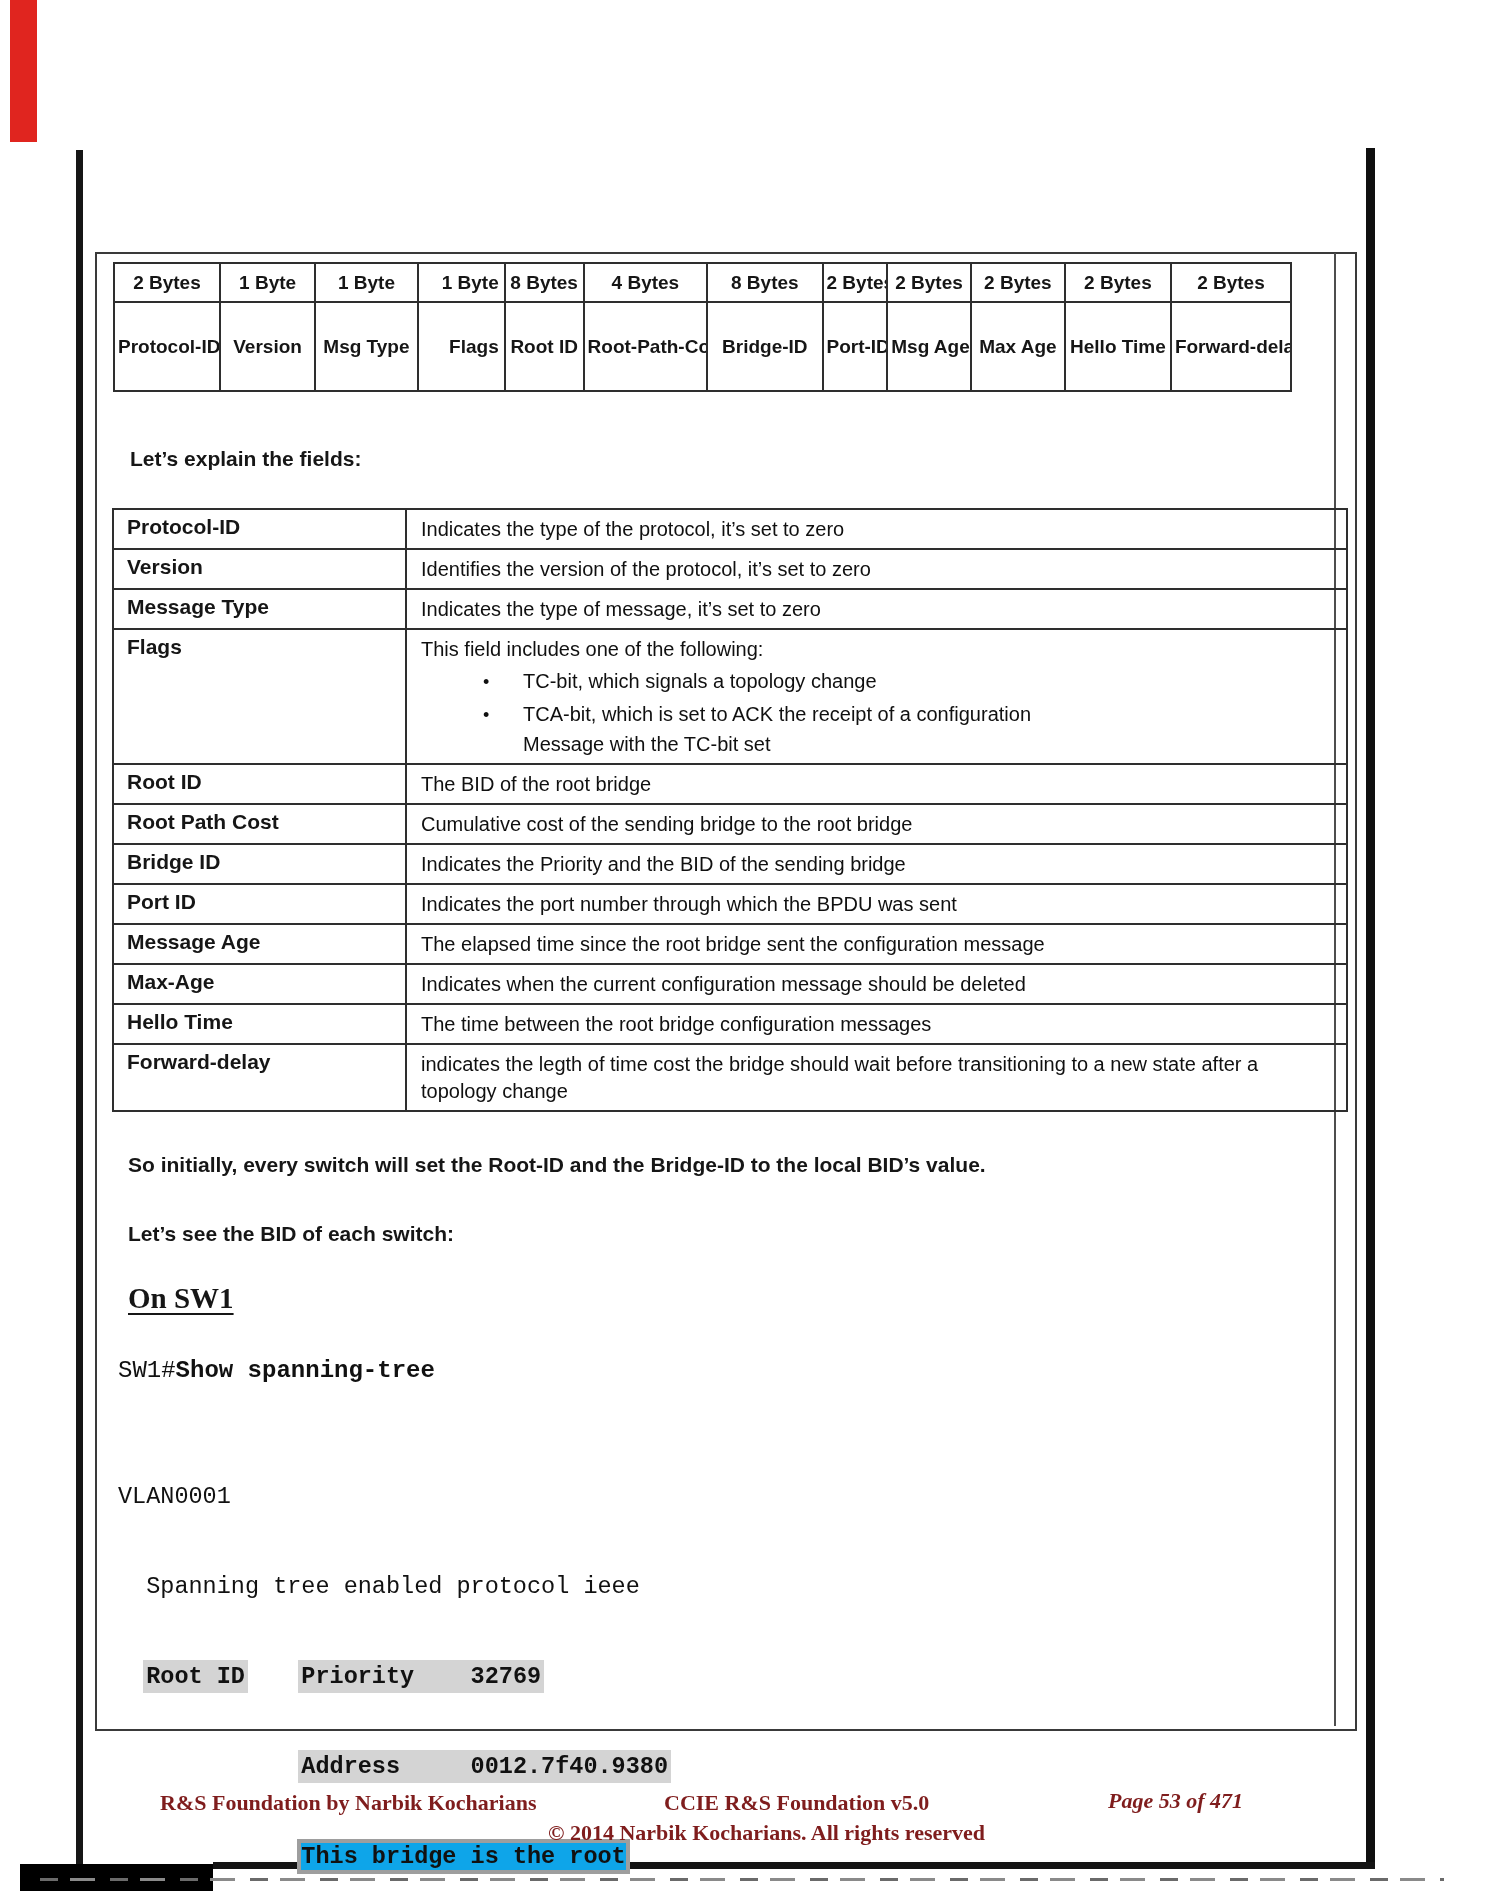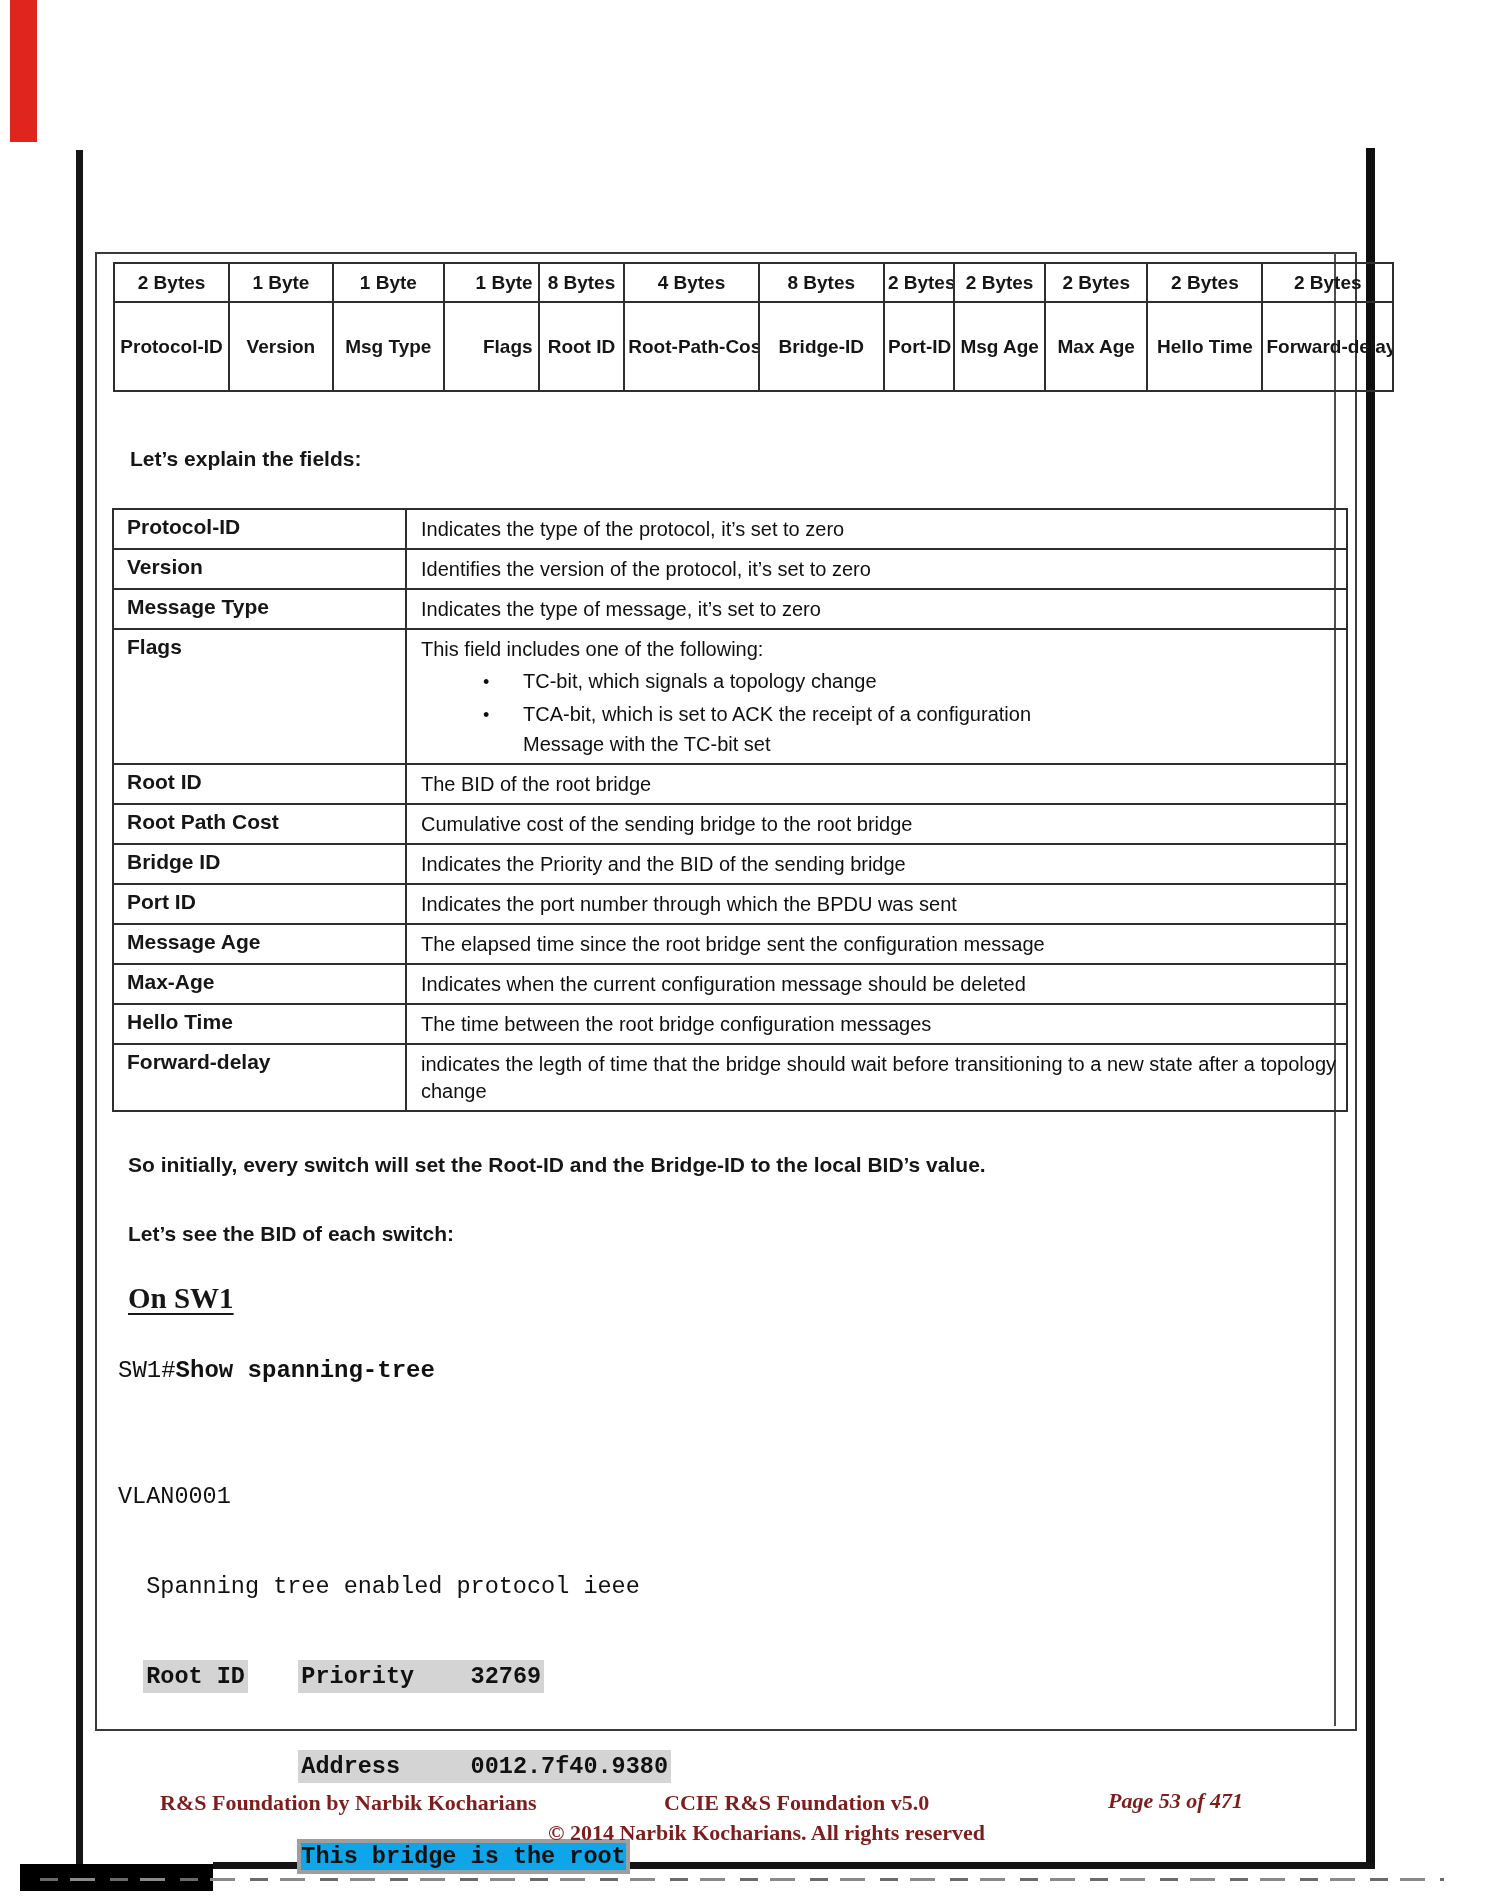--- a/index.html
+++ b/index.html
@@ -13,21 +13,21 @@
   .scan-line-right{position:absolute;left:1366px;top:148px;width:9px;height:1716px;background:#0f0f0f;}
   .bottom-black-rect{position:absolute;left:20px;top:1864px;width:193px;height:27px;background:#000;}
   .bottom-thick-line{position:absolute;left:213px;top:1862px;width:1162px;height:7px;background:#141414;}
   .bottom-dashed-line{position:absolute;left:40px;top:1878px;width:1404px;height:3px;
     background:repeating-linear-gradient(90deg,#6a6a6a 0 18px,transparent 18px 30px,#8a8a8a 30px 55px,transparent 55px 70px);}
   
   .content-box{position:absolute;left:95px;top:252px;width:1258px;height:1475px;border:2px solid #3a3a3a;}
   .inner-right-line{position:absolute;left:1334px;top:253px;width:2px;height:1473px;background:#4d4d4d;}
   
   table{border-collapse:collapse;}
-  .bpdu-table{position:absolute;left:113px;top:262px;width:1281px;table-layout:fixed;}
+  .bpdu-table{position:absolute;left:113px;top:262px;width:1179px;table-layout:fixed;}
   .bpdu-table td{border:2px solid #2e2e2e;font-weight:bold;font-size:19px;text-align:center;
     padding:0 3px;overflow:hidden;white-space:nowrap;}
   .bpdu-table tr.size-row td{height:37px;}
   .bpdu-table tr.field-row td{height:87px;}
   .bpdu-table td.ralign{text-align:right;padding-right:5px;}
   
   .explain-heading{position:absolute;left:130px;top:447px;font-size:21px;font-weight:bold;}
   .para-bold{position:absolute;font-size:21px;font-weight:bold;margin:0;}
   .para-initial{left:128px;top:1153px;}
   .para-letsee{left:128px;top:1222px;}
@@ -171,21 +171,21 @@
   <tr>
     <td class="flabel">Max-Age</td>
     <td class="fdesc">Indicates when the current configuration message should be deleted</td>
   </tr>
   <tr>
     <td class="flabel">Hello Time</td>
     <td class="fdesc">The time between the root bridge configuration messages</td>
   </tr>
   <tr>
     <td class="flabel">Forward-delay</td>
-    <td class="fdesc">indicates the legth of time that the bridge should wait before transitioning to a new state after a topology change</td>
+    <td class="fdesc">indicates the legth of time cost the bridge should wait before transitioning to a new state after a topology change</td>
   </tr>
 </tbody>
   </table>
 
 <p class="para-bold para-initial">So initially, every switch will set the Root-ID and the Bridge-ID to the local BID’s value.</p>
 <p class="para-bold para-letsee">Let’s see the BID of each switch:</p>
 
 <h2 class="on-sw1">On SW1</h2>
 
 <div class="cmdline"><span>SW1#</span><span class="cmd-bold">Show spanning-tree</span></div>

